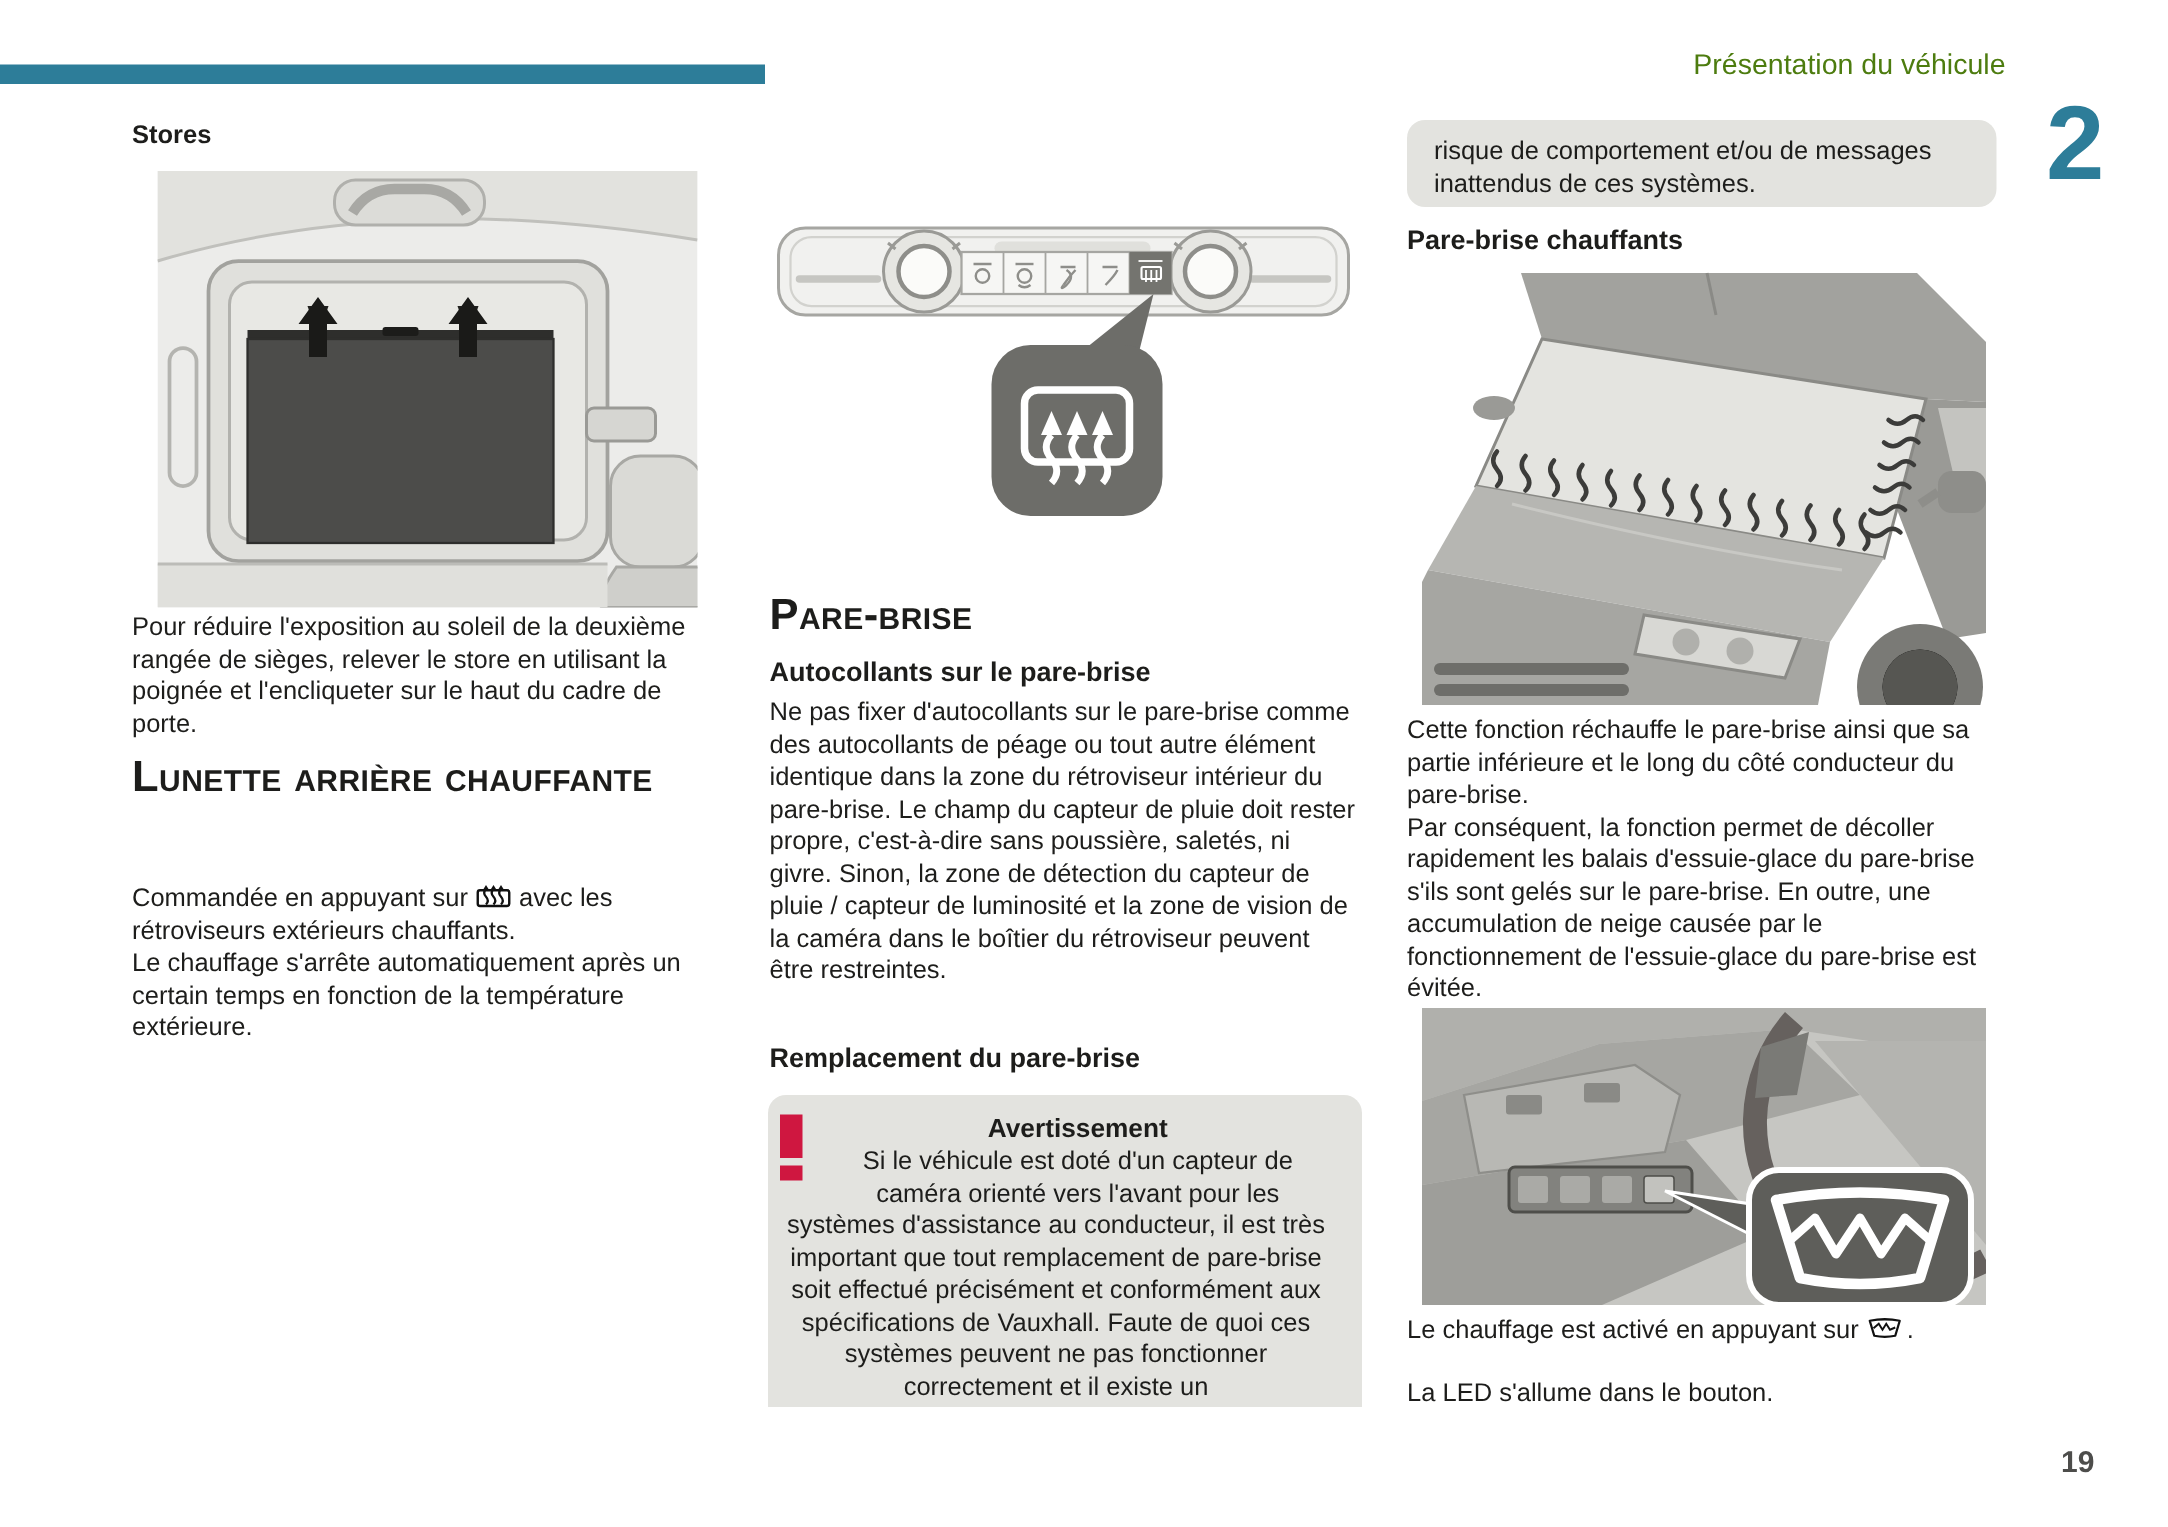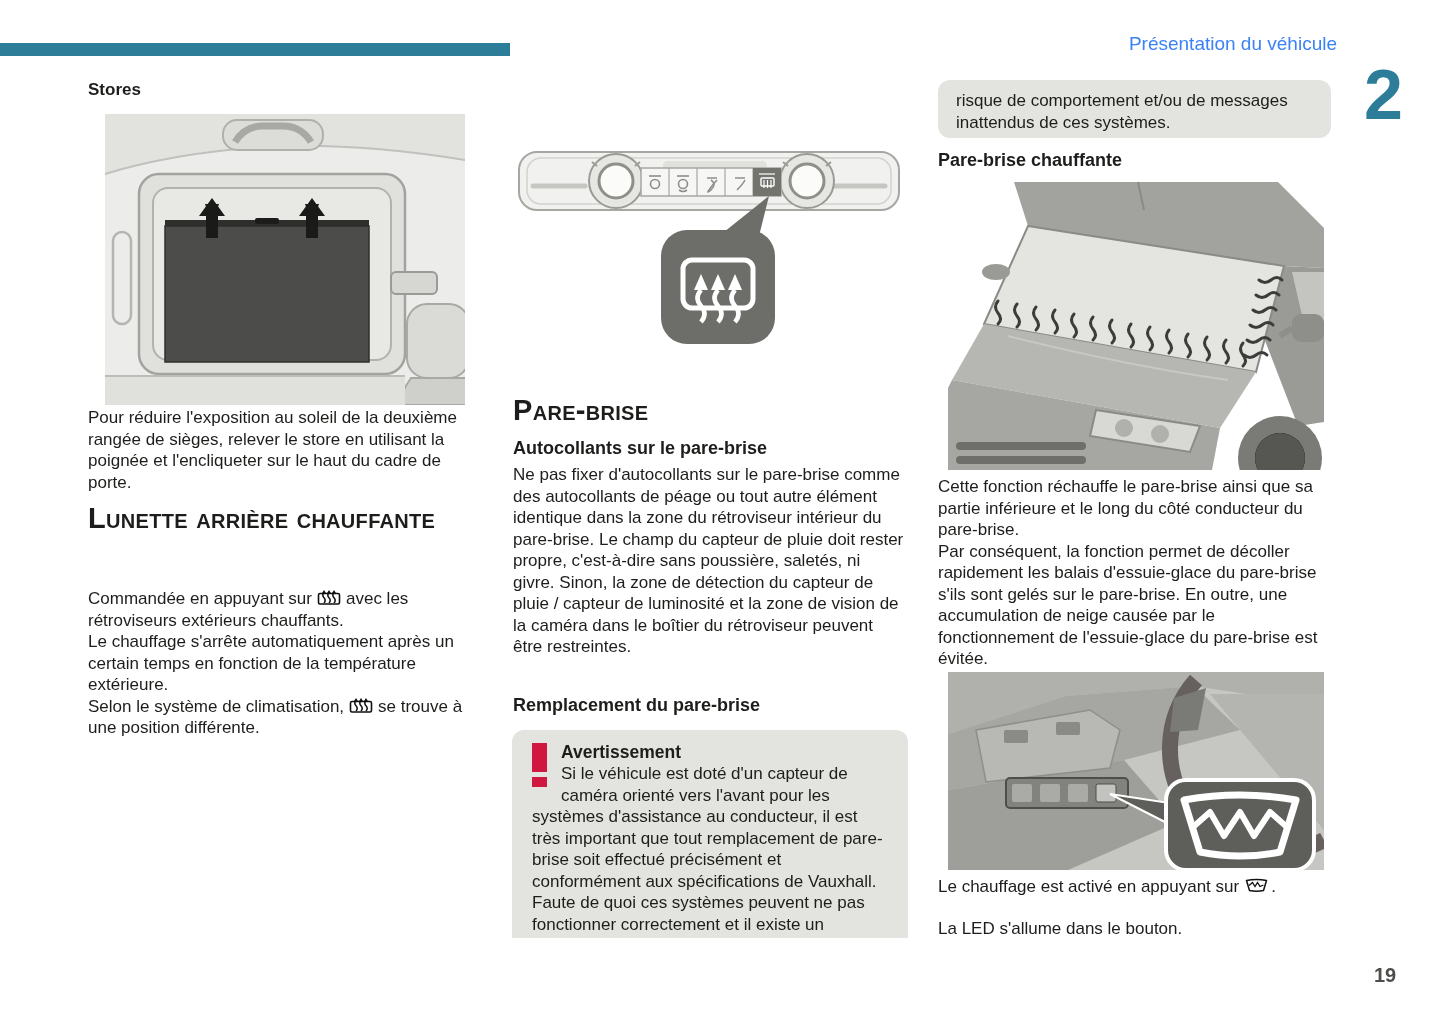--- a/index.html
+++ b/index.html
@@ -4,36 +4,36 @@
 <style>
   html,body{margin:0;padding:0;}
   body{
     width:1445px;height:1018px;position:relative;background:#ffffff;
     font-family:"Liberation Sans", sans-serif;color:#1d1d1b;overflow:hidden;
     -webkit-font-smoothing:antialiased;
   }
   .abs{position:absolute;}
   
   .teal-bar{left:0;top:43px;width:510px;height:13px;background:#2d7d99;}
-  .header-title{top:33px;right:108px;font-size:19px;color:#3b82f6;}
+  .header-title{top:33px;right:108px;font-size:19px;color:#4d7c0f;}
   .chapter-num{top:60px;right:42px;font-size:70px;font-weight:bold;color:#2d7d99;line-height:1;}
   .page-num{left:1374px;top:964px;font-size:20px;font-weight:bold;color:#4d4d4b;}
   
   .col{width:392px;}
   #col1{left:88px;top:0;height:1018px;}
   #col2{left:513px;top:0;height:770px;}
   #col3{left:938px;top:0;height:1018px;}
   
   p,h1,h2,h3{margin:0;padding:0;}
   .body-text{font-size:17px;line-height:21.5px;}
   .h-small{font-size:17px;font-weight:bold;}
   .h-sub{font-size:18px;font-weight:bold;}
   .h-big{font-size:29px;font-weight:bold;font-variant:small-caps;line-height:40px;letter-spacing:.3px;}
   .gray-box{background:#e3e3df;border-radius:12px;padding:10px 18px;box-sizing:border-box;}
-  .warn-box{background:#e3e3df;border-radius:12px 12px 0 0;padding:11px 20px 0 20px;box-sizing:border-box;overflow:hidden;}
+  .warn-box{background:#e3e3df;border-radius:12px 12px 0 0;padding:11px 20px 0 8px;box-sizing:border-box;overflow:hidden;text-align:center;}
   .warn-title{font-size:17.5px;font-weight:bold;line-height:22px;}
   .excl{float:left;width:15px;margin:2px 14px 2px 0;height:44px;}
   .excl .bar{width:15px;height:29px;background:#cf1740;}
   .excl .dot{width:15px;height:10px;background:#cf1740;margin-top:5px;}
   .inline-icon{display:inline-block;vertical-align:-2px;margin:0 5px;}
   .inline-icon.tight-right{margin-right:2px;}
   .illu{display:block;}
 </style>
 </head>
 <body>
@@ -95,33 +95,20 @@
           <path d="M7 14 q2.4 -2.6 0 -5.2 q-2.4 -2.6 0 -5.2"></path>
           <path d="M12 14 q2.4 -2.6 0 -5.2 q-2.4 -2.6 0 -5.2"></path>
           <path d="M17 14 q2.4 -2.6 0 -5.2 q-2.4 -2.6 0 -5.2"></path>
         </g>
         <polygon points="4.8,4.5 9.2,4.5 7,1 " fill="#111"></polygon>
         <polygon points="9.8,4.5 14.2,4.5 12,1 " fill="#111"></polygon>
         <polygon points="14.8,4.5 19.2,4.5 17,1 " fill="#111"></polygon>
       </svg><span>avec les rétroviseurs extérieurs chauffants.</span>
     </p>
     <p>Le chauffage s'arrête automatiquement après un certain temps en fonction de la température extérieure.</p>
-    <p>
-      <span>Selon le système de climatisation,</span><svg class="inline-icon" width="24" height="17" viewBox="0 0 24 17" style="margin-left: 5px; margin-right: 5px;">
-        <rect x="1.5" y="4.5" width="21" height="10.5" rx="1.5" fill="none" stroke="#111" stroke-width="1.6"></rect>
-        <g stroke="#111" stroke-width="1.5" fill="none">
-          <path d="M7 14 q2.4 -2.6 0 -5.2 q-2.4 -2.6 0 -5.2"></path>
-          <path d="M12 14 q2.4 -2.6 0 -5.2 q-2.4 -2.6 0 -5.2"></path>
-          <path d="M17 14 q2.4 -2.6 0 -5.2 q-2.4 -2.6 0 -5.2"></path>
-        </g>
-        <polygon points="4.8,4.5 9.2,4.5 7,1 " fill="#111"></polygon>
-        <polygon points="9.8,4.5 14.2,4.5 12,1 " fill="#111"></polygon>
-        <polygon points="14.8,4.5 19.2,4.5 17,1 " fill="#111"></polygon>
-      </svg><span>se trouve à une position différente.</span>
-    </p>
   </div>
 </div>
 
 <div id="col2" class="abs col">
 
   <svg class="abs illu" style="left:0;top:138px;" width="392" height="235" viewBox="0 0 392 235">
 
     <rect x="6" y="14" width="380" height="58" rx="18" fill="#f1f1ef" stroke="#a6a6a2" stroke-width="2"></rect>
     <rect x="14" y="20" width="364" height="46" rx="14" fill="none" stroke="#d2d2ce" stroke-width="1.5"></rect>
     <rect x="150" y="23" width="104" height="9" rx="4.5" fill="#e0e0dc"></rect>
@@ -189,21 +176,21 @@
     </div>
     <div class="warn-title">Avertissement</div>
     <div class="body-text">Si le véhicule est doté d'un capteur de caméra orienté vers l'avant pour les systèmes d'assistance au conducteur, il est très important que tout remplacement de pare-brise soit effectué précisément et conformément aux spécifications de Vauxhall. Faute de quoi ces systèmes peuvent ne pas fonctionner correctement et il existe un</div>
   </div>
 </div>
 
 <div id="col3" class="abs col">
 
   <div class="abs gray-box body-text" style="left:0;top:80px;width:393px;height:58px;">risque de comportement et/ou de messages inattendus de ces systèmes.</div>
 
-  <h2 class="abs h-sub" style="left:0;top:150px;">Pare-brise chauffante</h2>
+  <h2 class="abs h-sub" style="left:0;top:150px;">Pare-brise chauffants</h2>
 
   <svg class="abs illu" style="left:10px;top:176px;" width="376" height="294" viewBox="0 0 376 294">
     <defs>
       <path id="sq" d="M0 0 q5 -5 0 -11 q-5 -6 0 -12" stroke="#3c3c3a" stroke-width="3" fill="none" stroke-linecap="round"></path>
     </defs>
     <rect width="376" height="294" fill="#ffffff"></rect>
 
     <polygon points="66,6 330,6 376,52 376,92 336,90 80,50" fill="#a2a29e"></polygon>
     <path d="M190 6 l6 28" stroke="#8a8a86" stroke-width="2"></path>
 

